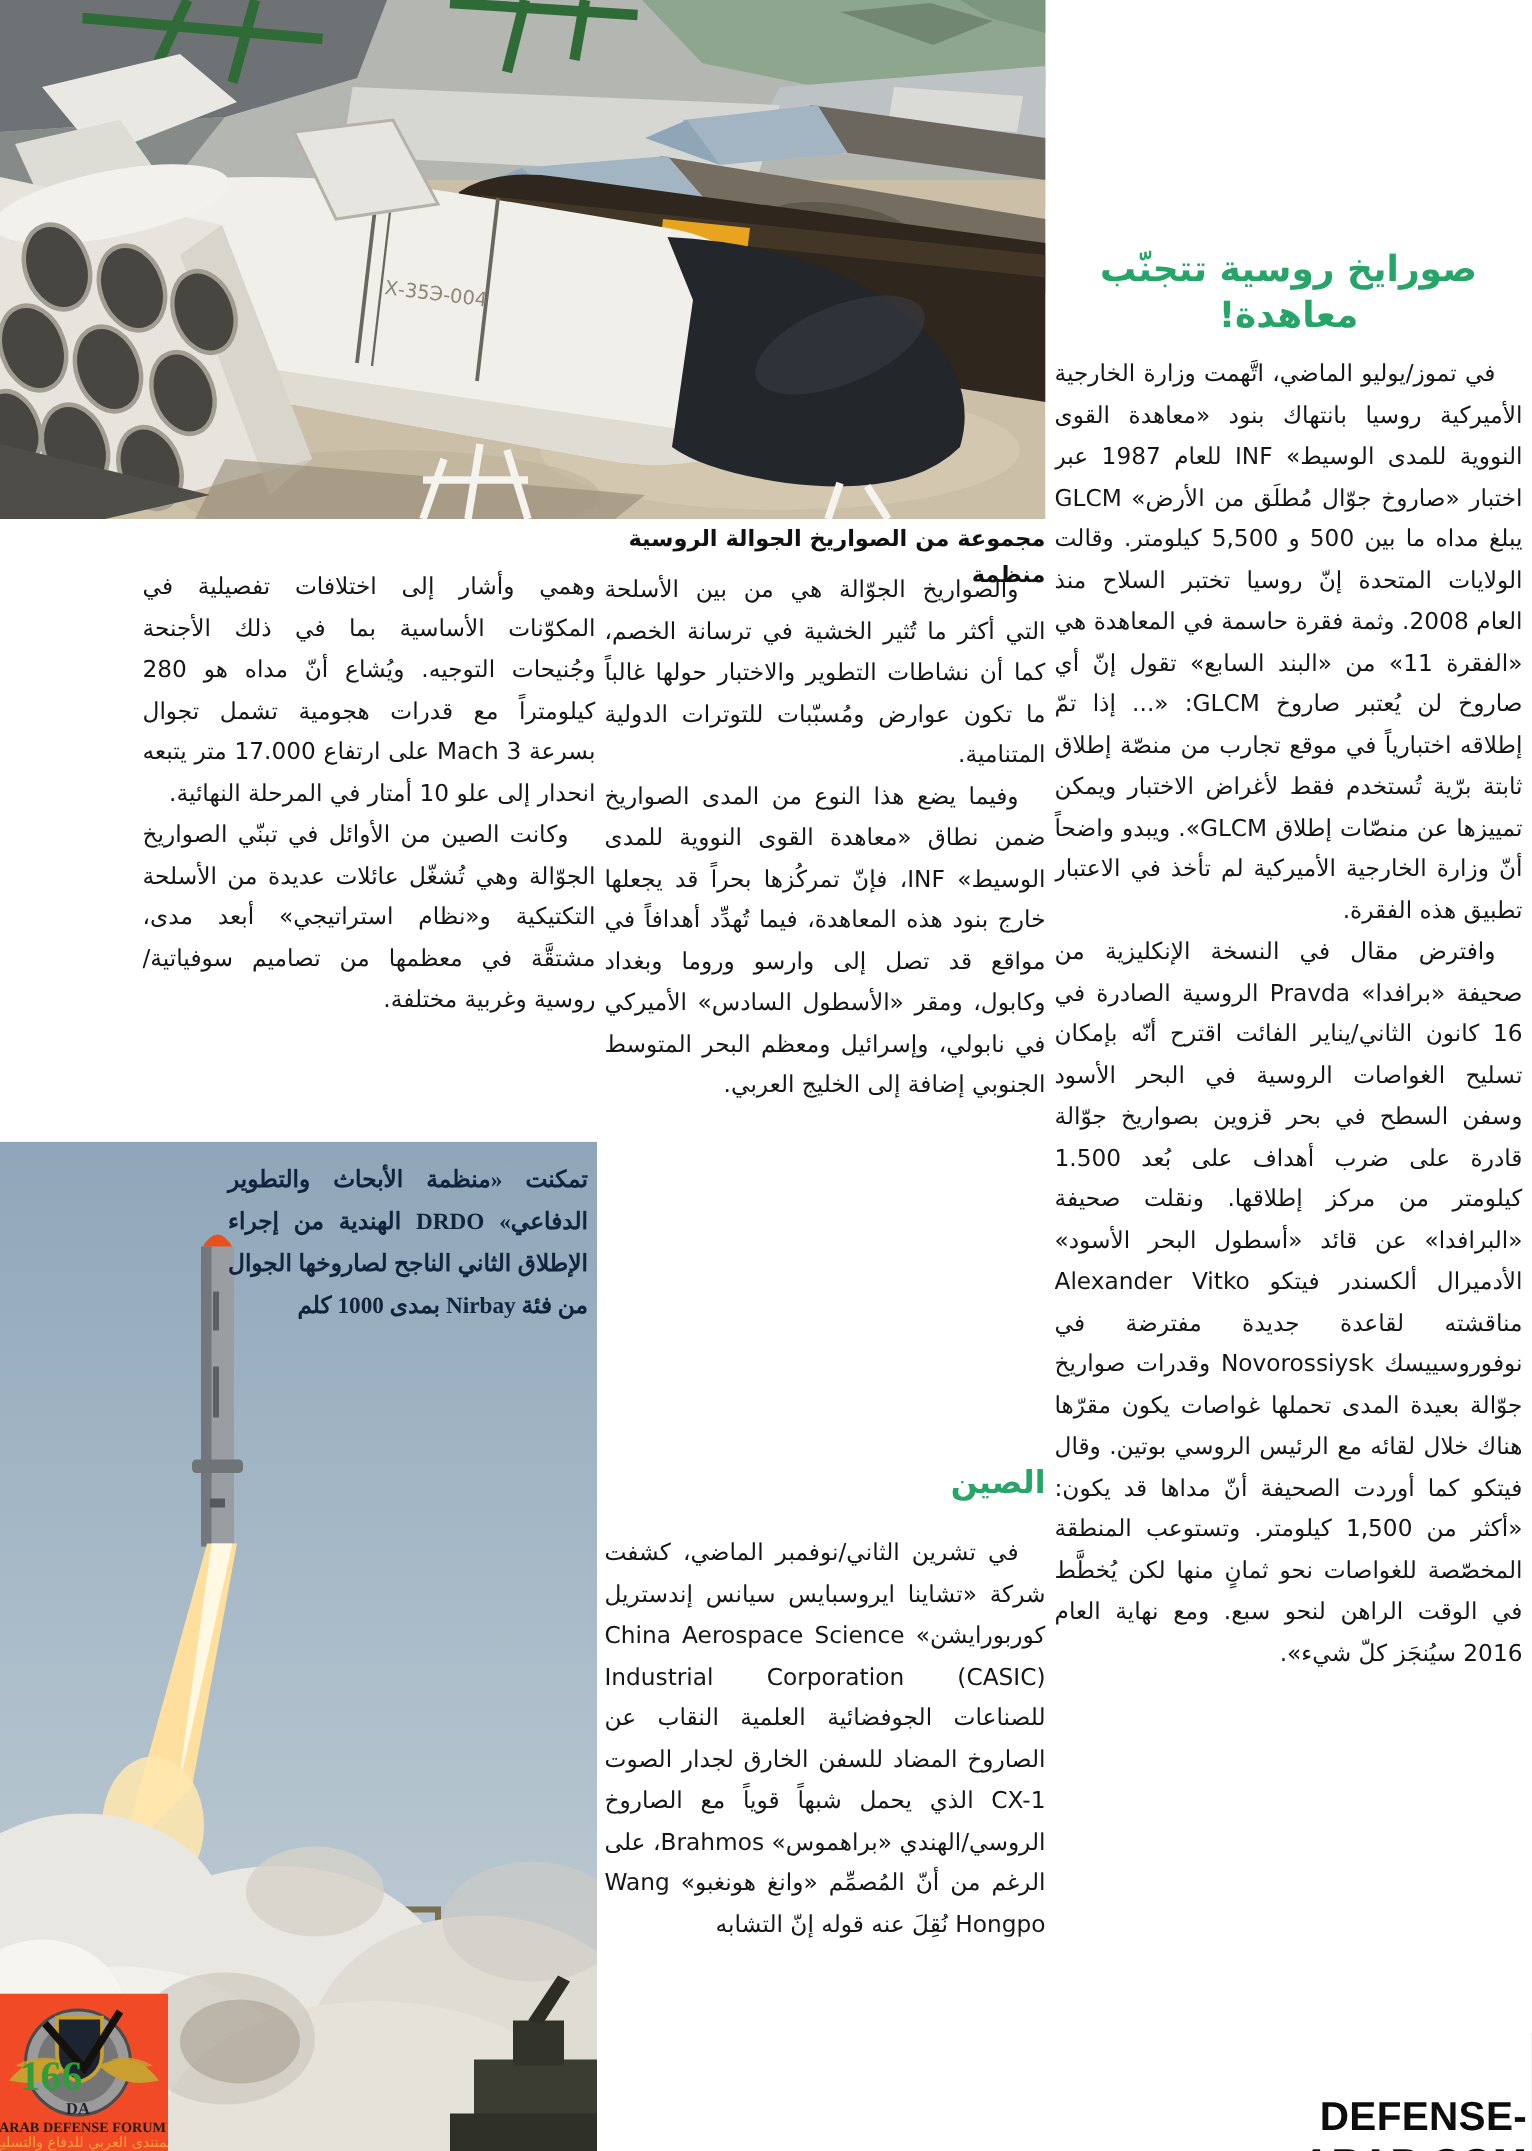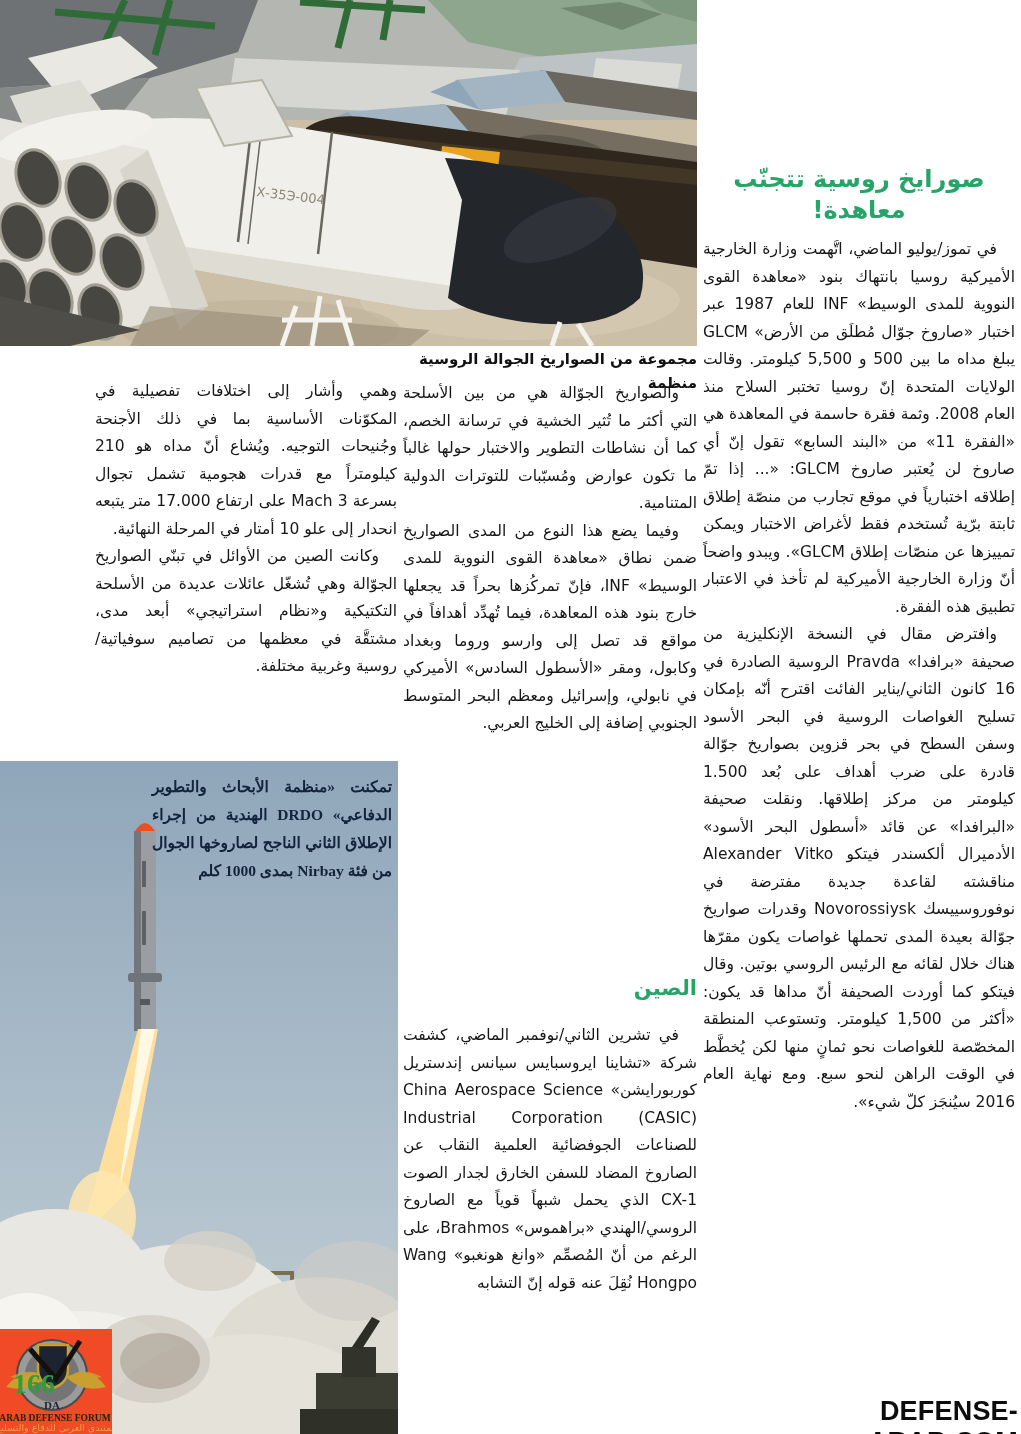--- a/index.html
+++ b/index.html
@@ -156,21 +156,21 @@
   <div class="col-middle-a body-text">
     <p class="para indent">والصواريخ الجوّالة هي من بين الأسلحة التي أكثر ما تُثير الخشية في ترسانة الخصم، كما أن نشاطات التطوير والاختبار حولها غالباً ما تكون عوارض ومُسبّبات للتوترات الدولية المتنامية.</p>
     <p class="para indent">وفيما يضع هذا النوع من المدى الصواريخ ضمن نطاق «معاهدة القوى النووية للمدى الوسيط» INF، فإنّ تمركُزها بحراً قد يجعلها خارج بنود هذه المعاهدة، فيما تُهدِّد أهدافاً في مواقع قد تصل إلى وارسو وروما وبغداد وكابول، ومقر «الأسطول السادس» الأميركي في نابولي، وإسرائيل ومعظم البحر المتوسط الجنوبي إضافة إلى الخليج العربي.</p>
   </div>
   <h2 class="china-heading">الصين</h2>
   <div class="col-middle-b body-text">
     <p class="para indent">في تشرين الثاني/نوفمبر الماضي، كشفت شركة «تشاينا ايروسبايس سيانس إندستريل كوربورايشن» China Aerospace Science Industrial Corporation (CASIC) للصناعات الجوفضائية العلمية النقاب عن الصاروخ المضاد للسفن الخارق لجدار الصوت CX-1 الذي يحمل شبهاً قوياً مع الصاروخ الروسي/الهندي «براهموس» Brahmos، على الرغم من أنّ المُصمِّم «وانغ هونغبو» Wang Hongpo نُقِلَ عنه قوله إنّ التشابه</p>
   </div>
 
   <div class="col-left body-text">
-    <p class="para">وهمي وأشار إلى اختلافات تفصيلية في المكوّنات الأساسية بما في ذلك الأجنحة وجُنيحات التوجيه. ويُشاع أنّ مداه هو 210 كيلومتراً مع قدرات هجومية تشمل تجوال بسرعة 3 Mach على ارتفاع 17.000 متر يتبعه انحدار إلى علو 10 أمتار في المرحلة النهائية.</p>
+    <p class="para">وهمي وأشار إلى اختلافات تفصيلية في المكوّنات الأساسية بما في ذلك الأجنحة وجُنيحات التوجيه. ويُشاع أنّ مداه هو 280 كيلومتراً مع قدرات هجومية تشمل تجوال بسرعة 3 Mach على ارتفاع 17.000 متر يتبعه انحدار إلى علو 10 أمتار في المرحلة النهائية.</p>
     <p class="para indent">وكانت الصين من الأوائل في تبنّي الصواريخ الجوّالة وهي تُشغّل عائلات عديدة من الأسلحة التكتيكية و«نظام استراتيجي» أبعد مدى، مشتقَّة في معظمها من تصاميم سوفياتية/روسية وغربية مختلفة.</p>
   </div>
 
   <div class="launch-photo">
     <svg width="398" height="687" viewBox="0 0 398 687">
       <defs>
         <linearGradient id="sky" x1="0" y1="0" x2="0" y2="1">
           <stop offset="0" stop-color="#8fa6ba"></stop>
           <stop offset="0.55" stop-color="#aebfcb"></stop>
           <stop offset="1" stop-color="#c6d0d6"></stop>

